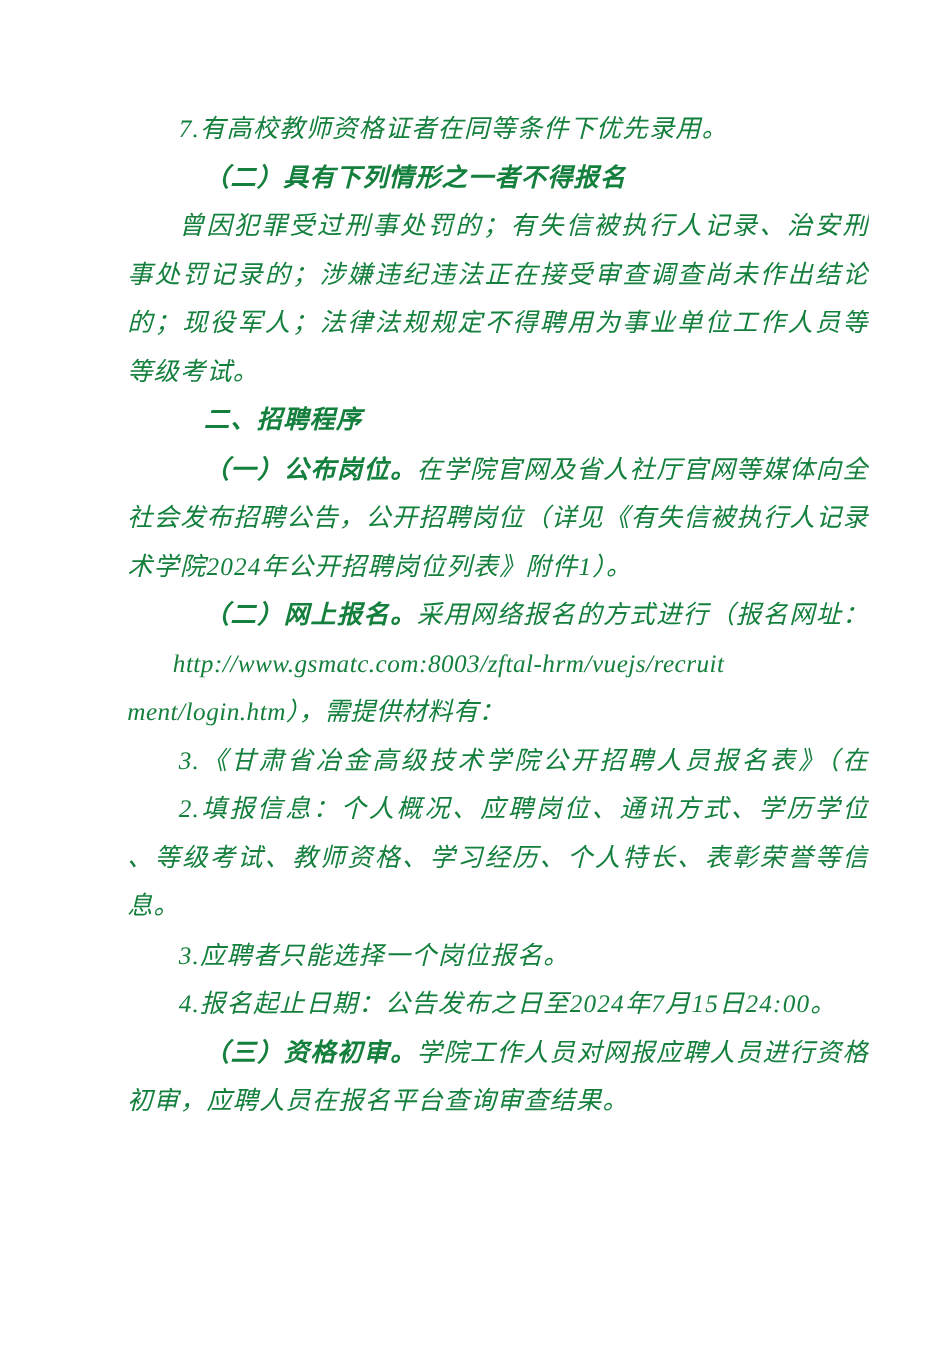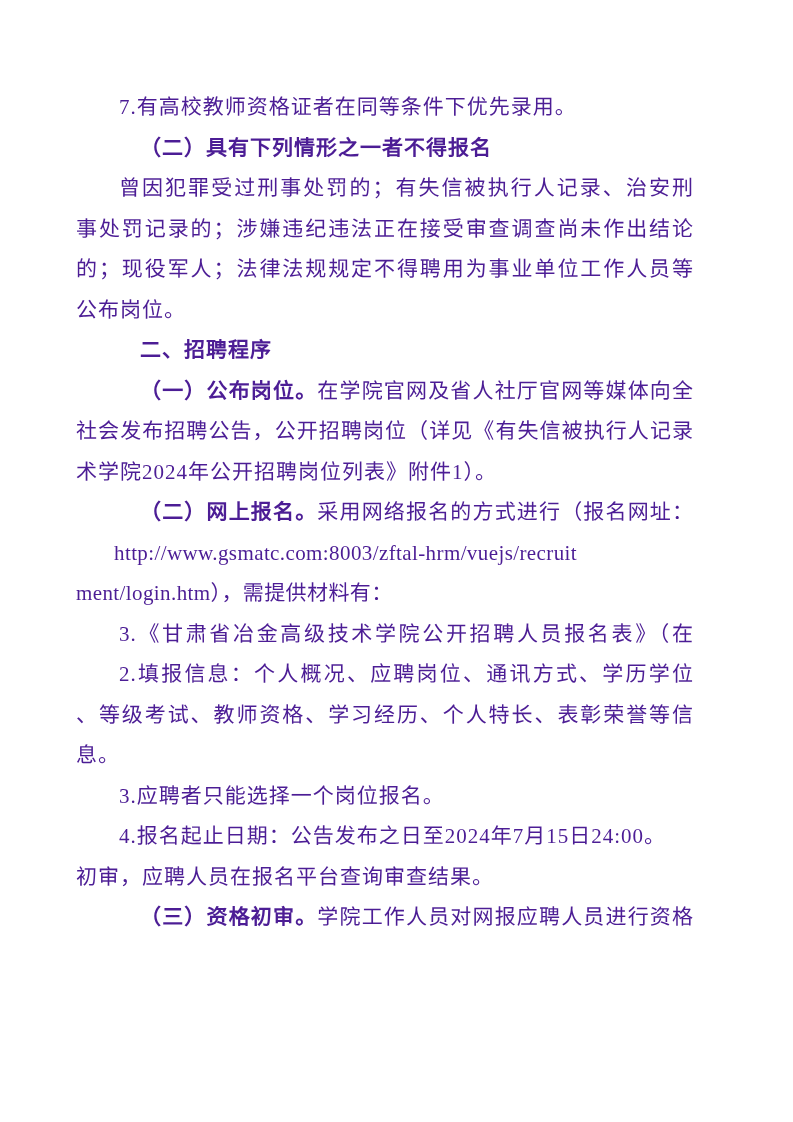--- a/index.html
+++ b/index.html
@@ -9,28 +9,29 @@
   }
   .page {
     position: relative;
     width: 793px;
     height: 1122px;
     background: #ffffff;
     overflow: hidden;
   }
   .doc {
     position: absolute;
-    left: 76px;
+    left: 106px;
     top: 87px;
     width: 618px;
     font-family: "Liberation Serif", "DejaVu Serif", serif;
     font-size: 21px;
     line-height: 40.5px;
-    color: #4c1d95;
+    color: #15803d;
     letter-spacing: 1px;
+    font-style: italic;
   }
   .para { margin: 0; }
   .line {
     height: 40.5px;
     overflow: hidden;
   }
   .line.just {
     text-align: justify;
     text-align-last: justify;
   }
@@ -50,21 +51,21 @@
       <div class="para">
         <div class="line" style="text-indent: 43px;"><span class="seg">7.有高校教师资格证者在同等条件下优先录用。</span></div>
       </div>
       <div class="para">
         <div class="line" style="text-indent: 43px;"><span class="seg b">（二）具有下列情形之一者不得报名</span></div>
       </div>
       <div class="para">
         <div class="line just" style="text-indent: 43px;"><span class="seg">曾因犯罪受过刑事处罚的；有失信被执行人记录、治安刑</span></div>
         <div class="line just"><span class="seg">事处罚记录的；涉嫌违纪违法正在接受审查调查尚未作出结论</span></div>
         <div class="line just"><span class="seg">的；现役军人；法律法规规定不得聘用为事业单位工作人员等</span></div>
-        <div class="line"><span class="seg">公布岗位。</span></div>
+        <div class="line"><span class="seg">等级考试。</span></div>
       </div>
       <div class="para">
         <div class="line" style="text-indent: 43px;"><span class="seg b">二、招聘程序</span></div>
       </div>
       <div class="para">
         <div class="line just" style="text-indent: 43px;"><span class="seg b">（一）公布岗位。</span><span class="seg">在学院官网及省人社厅官网等媒体向全</span></div>
         <div class="line just"><span class="seg">社会发布招聘公告，公开招聘岗位（详见《有失信被执行人记录</span></div>
         <div class="line"><span class="seg">术学院2024年公开招聘岗位列表》附件1）。</span></div>
       </div>
       <div class="para">
@@ -82,17 +83,17 @@
         <div class="line just"><span class="seg">、等级考试、教师资格、学习经历、个人特长、表彰荣誉等信</span></div>
         <div class="line"><span class="seg">息。</span></div>
       </div>
       <div class="para">
         <div class="line" style="text-indent: 43px;"><span class="seg">3.应聘者只能选择一个岗位报名。</span></div>
       </div>
       <div class="para">
         <div class="line" style="text-indent: 43px;"><span class="seg">4.报名起止日期：公告发布之日至2024年7月15日24:00。</span></div>
       </div>
       <div class="para">
+        <div class="line just" style="text-indent: 43px;"><span class="seg b">（三）资格初审。</span><span class="seg">学院工作人员对网报应聘人员进行资格</span></div>
         <div class="line"><span class="seg">初审，应聘人员在报名平台查询审查结果。</span></div>
-        <div class="line just" style="text-indent: 43px;"><span class="seg b">（三）资格初审。</span><span class="seg">学院工作人员对网报应聘人员进行资格</span></div>
       </div>
     </div>
 </div>
 
 </body></html>

